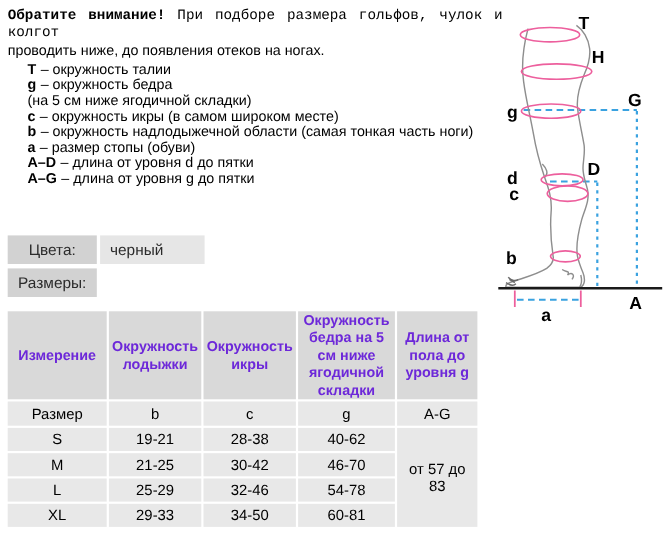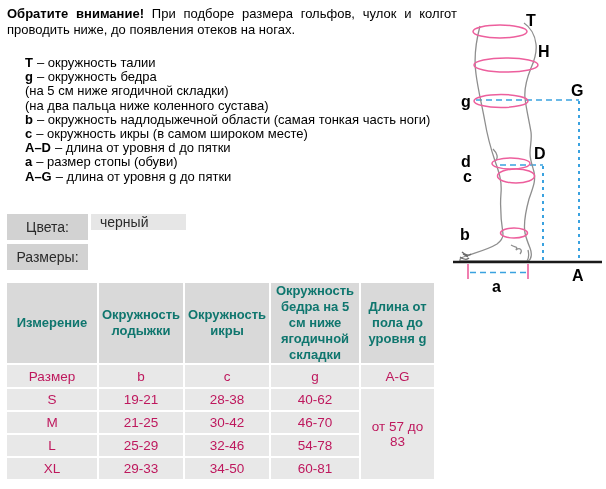--- a/index.html
+++ b/index.html
@@ -2,64 +2,63 @@
 <html><head>
 <meta charset="utf-8">
 <style>
   html,body{margin:0;padding:0;background:#fff;}
   .page{
     position:relative; width:606px; height:489px; background:#fff;
     font-family:"Liberation Sans", sans-serif; color:#000; overflow:hidden;
   }
   
   .intro{position:absolute; left:7px; top:6px; width:450px; font-size:13px; line-height:16px;}
-  .intro .jl{text-align:justify; text-align-last:justify;}
+  .intro .jl{text-align:justify; text-align-last:justify;font-family:Liberation Mono, monospace;}
   .intro b{font-weight:bold;}
   
   .mlist{position:absolute; left:7px; top:56px; width:452px; font-size:13px; line-height:14.2px;margin-left:18px;}
   .mi{white-space:nowrap;}
   .mk{font-weight:bold;}
   .mk:not(:empty){margin-right:4px;}
   
   .attrs{position:absolute; left:7px; top:214px;}
   .attr-row{display:flex; gap:3px; margin-bottom:4px; font-size:14px; color:#2b2b2b;}
   .attr-label{width:81px; height:26px; background:#d2d2d2; display:flex; align-items:center; justify-content:center;}
-  .attr-value{width:95px; height:16px; background:#e6e6e6; display:flex; align-items:center; padding-left:9px; box-sizing:border-box;}
+  .attr-value{width:95px; height:26px; background:#e6e6e6; display:flex; align-items:center; padding-left:9px; box-sizing:border-box;}
   
   .size-table{position:absolute; left:5px; top:281px; border-collapse:separate; border-spacing:2px;
               table-layout:fixed;}
   .size-table td{background:#e8e8e8; text-align:center; vertical-align:middle; padding:0 2px;
-                 font-size:13.5px; color:#be185d;}
+                 font-size:13.5px; color:#000000;}
   .size-table tr.head td{background:#d9d9d9; font-weight:bold; font-size:13px; line-height:16px;
-                         color:#0f766e; height:76px;}
+                         color:#6d28d9; height:76px;}
   .size-table tr.sub td{height:22px;}
   .size-table tr.body td{height:21px;}
   
   .diagram{position:absolute; left:440px; top:0;}
   .dlbl{font:bold 16px "Liberation Sans", sans-serif; fill:#000;}
 </style>
 </head>
 <body>
 
 <div class="page">
 
   <div class="intro">
     <div class="jl"><b>Обратите внимание!</b> <span>При подборе размера гольфов, чулок и колгот</span></div>
     <div>проводить ниже, до появления отеков на ногах.</div>
   </div>
 
   <div class="mlist">
     <div class="mi"><span class="mk">T</span><span>– окружность талии</span></div>
     <div class="mi"><span class="mk">g</span><span>– окружность бедра</span></div>
     <div class="mi"><span class="mk"></span><span>(на 5 см ниже ягодичной складки)</span></div>
-    <div class="mi"><span class="mk"></span><span>(на два пальца ниже коленного сустава)</span></div>
+    <div class="mi"><span class="mk">c</span><span>– окружность икры (в самом широком месте)</span></div>
     <div class="mi"><span class="mk">b</span><span>– окружность надлодыжечной области (самая тонкая часть ноги)</span></div>
-    <div class="mi"><span class="mk">c</span><span>– окружность икры (в самом широком месте)</span></div>
+    <div class="mi"><span class="mk">a</span><span>– размер стопы (обуви)</span></div>
     <div class="mi"><span class="mk">A–D</span><span>– длина от уровня d до пятки</span></div>
-    <div class="mi"><span class="mk">a</span><span>– размер стопы (обуви)</span></div>
     <div class="mi"><span class="mk">A–G</span><span>– длина от уровня g до пятки</span></div>
   </div>
 
   <div class="attrs">
     <div class="attr-row">
       <div class="attr-label">Цвета:</div>
       <div class="attr-value">черный</div>
     </div>
     <div class="attr-row">
       <div class="attr-label">Размеры:</div>

